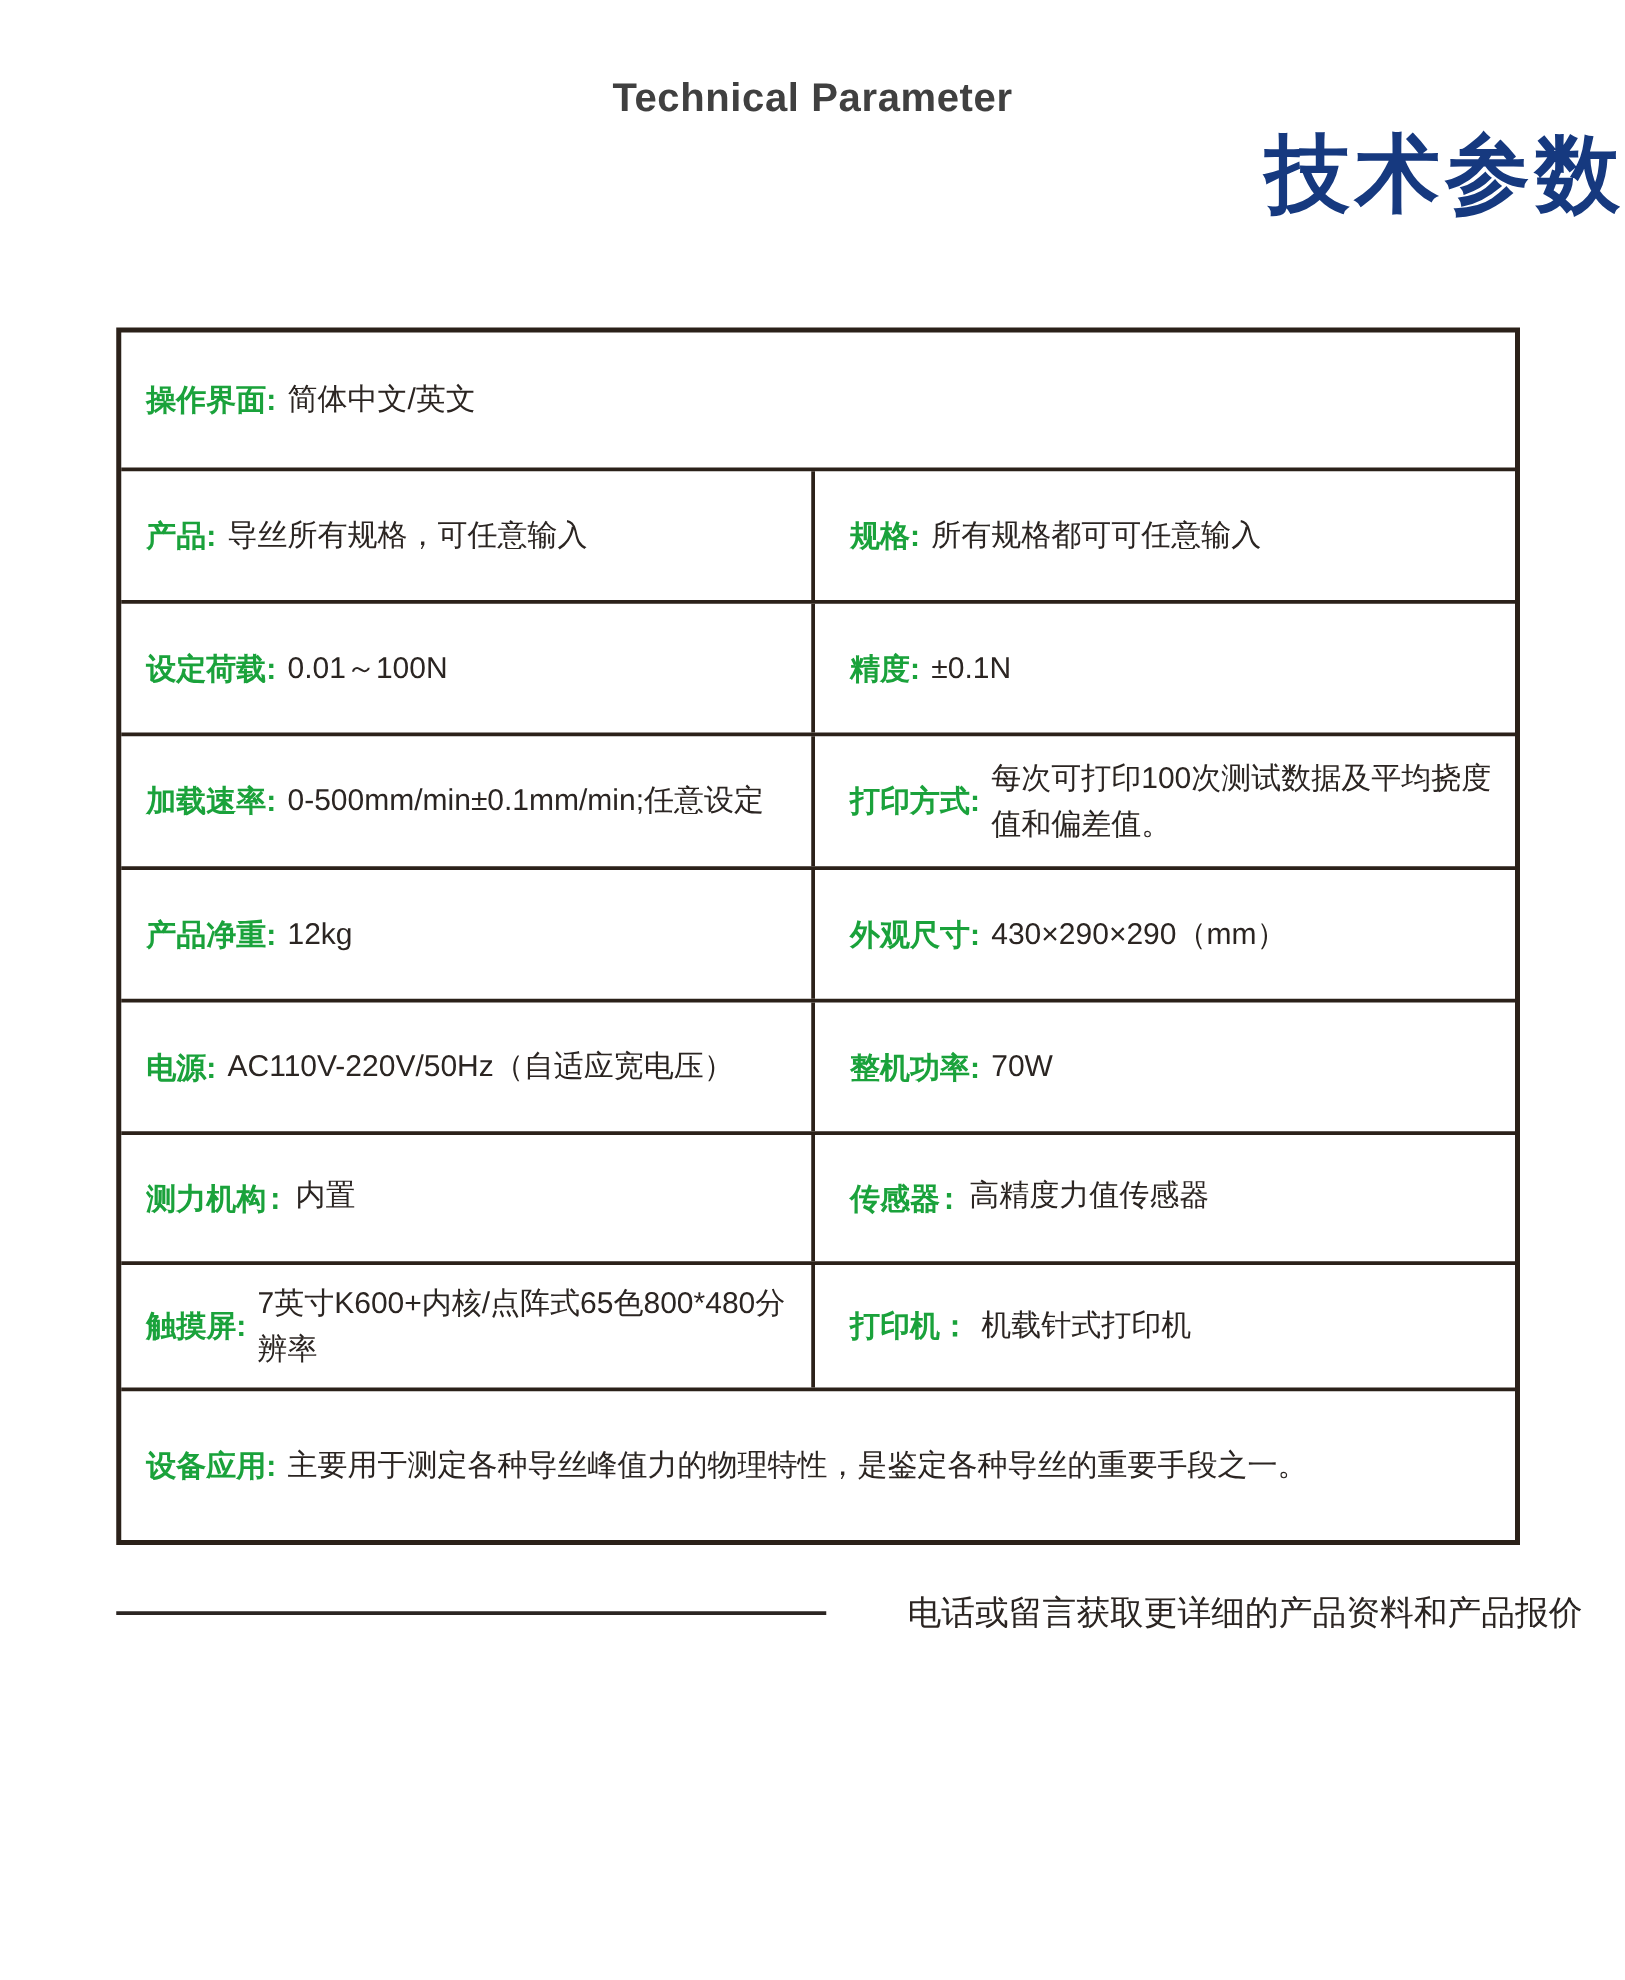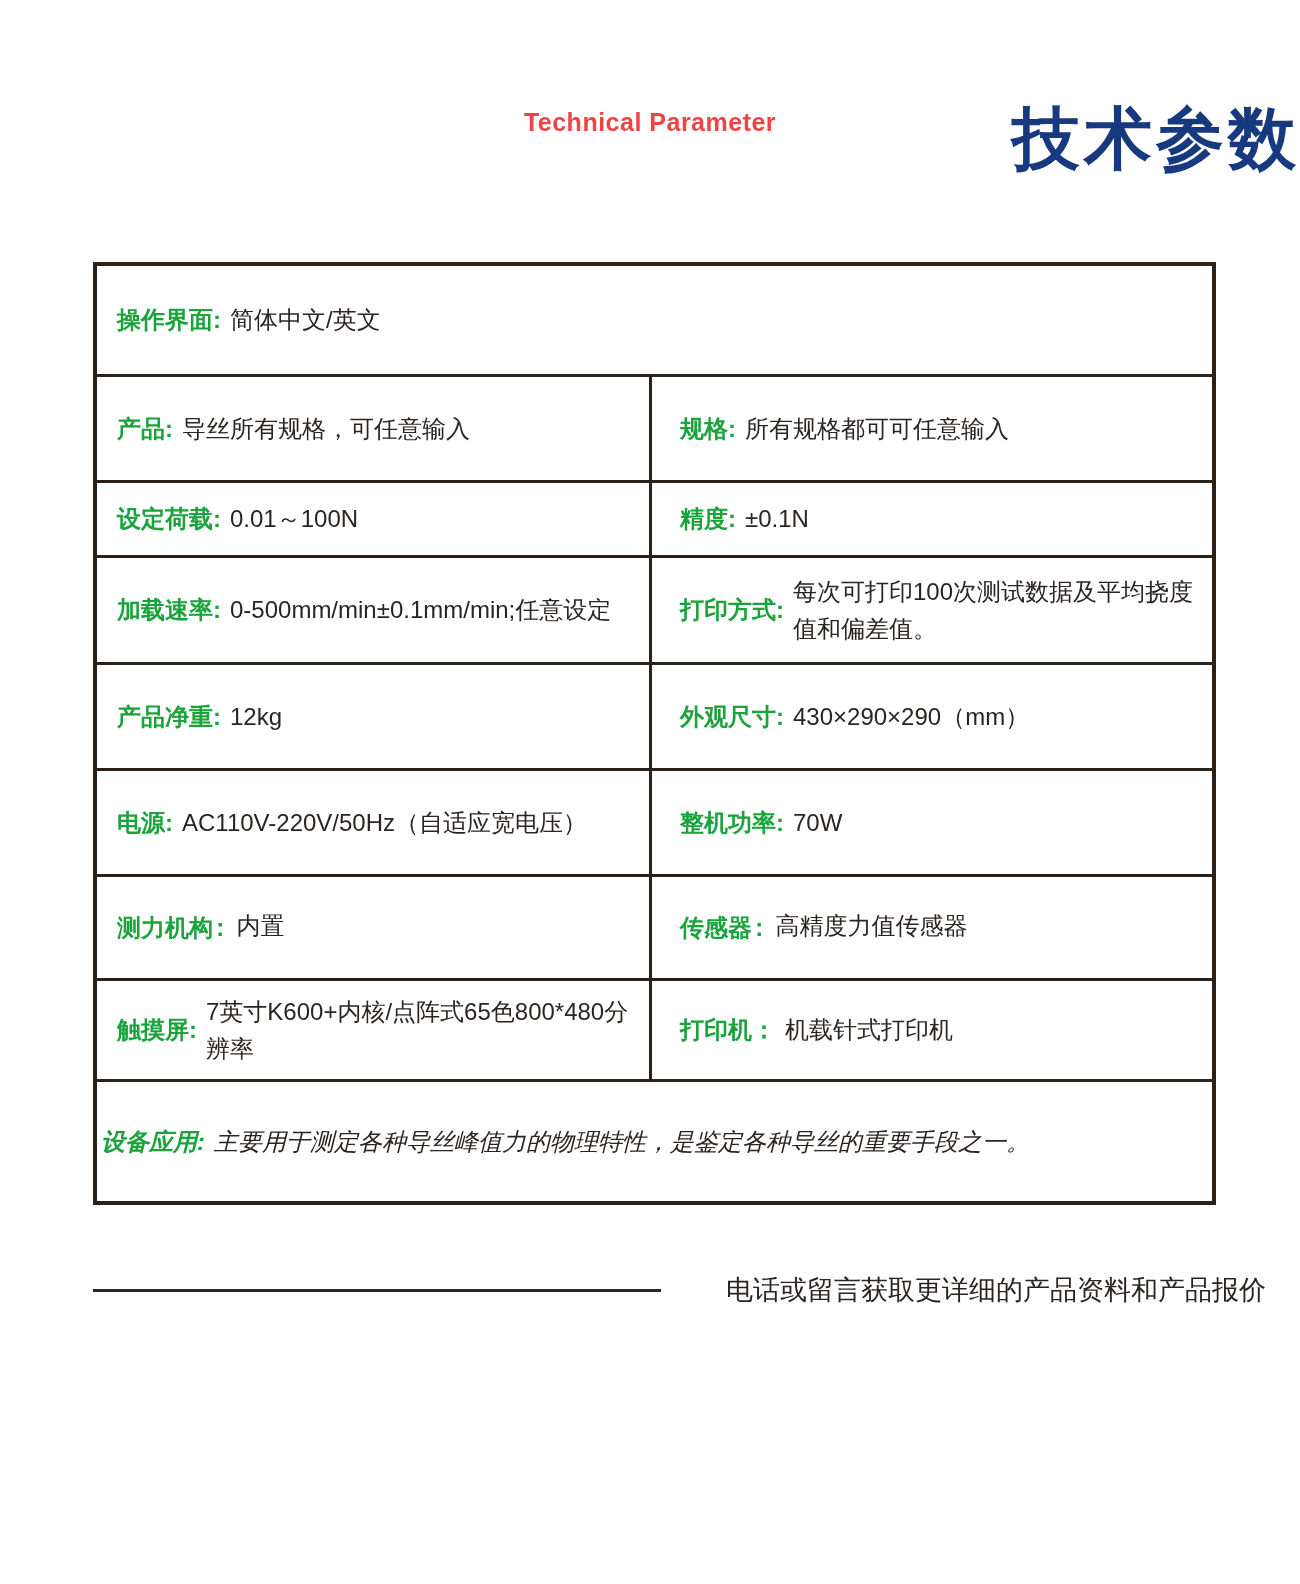--- a/index.html
+++ b/index.html
@@ -16,25 +16,24 @@
     overflow: hidden;
   }
 
   
   .header-subtitle {
     position: absolute;
     top: 60px;
     left: 0;
     width: 100%;
     text-align: center;
-    color: #ef4444;
-    font-size: 25px;
+    color: #404040;
+    font-size: 32px;
     font-weight: bold;
     letter-spacing: 0.5px;
-    margin-top: 48px;
   }
   .page-title {
     position: absolute;
     top: 94px;
     left: 0;
     width: 100%;
     text-align: right;
     color: #16397f;
     font-size: 68px;
     font-weight: bold;
@@ -64,41 +63,40 @@
     align-items: center;
     box-sizing: border-box;
     padding: 6px 14px 6px 20px;
     min-width: 0;
   }
   .cell.right-col {
     border-left: 3px solid #2b2119;
     padding-left: 28px;
   }
   .cell.full-col {
-    padding-left: 4px;
-    font-style: italic;
+    padding-left: 20px;
   }
   .param-label {
     color: #1aa23b;
     font-weight: bold;
     font-size: 24px;
     white-space: nowrap;
     flex: 0 0 auto;
     margin-right: 9px;
   }
   .param-value {
     color: #2b2522;
     font-size: 24px;
     line-height: 1.55;
   }
 
   
   .r1 { height: 108px; }
   .r2 { height: 106px; }
-  .r3 { height: 75px; }
+  .r3 { height: 106px; }
   .r4 { height: 107px; }
   .r5 { height: 106px; }
   .r6 { height: 106px; }
   .r7 { height: 104px; font-family: Liberation Mono, monospace; }
   .r8 { height: 101px; }
   .r9 { height: 122px; }
 
   
   .footer {
     position: absolute;

